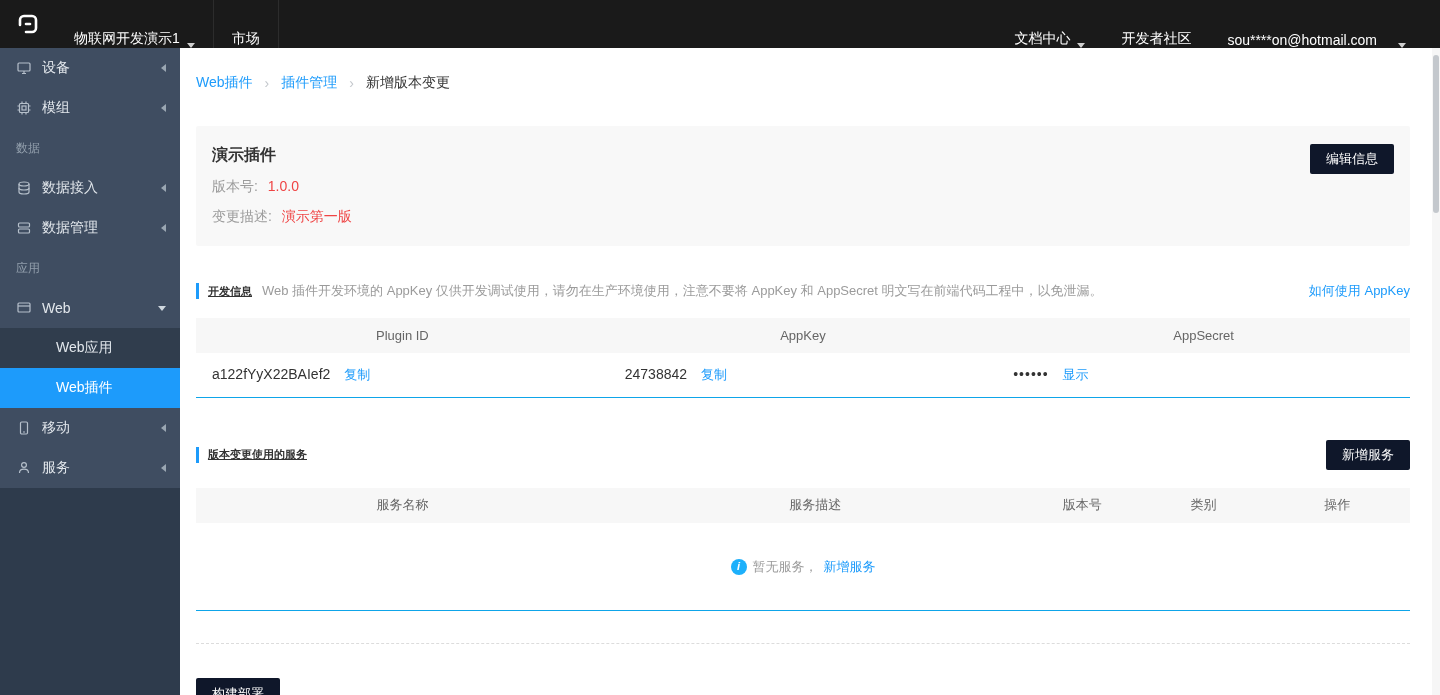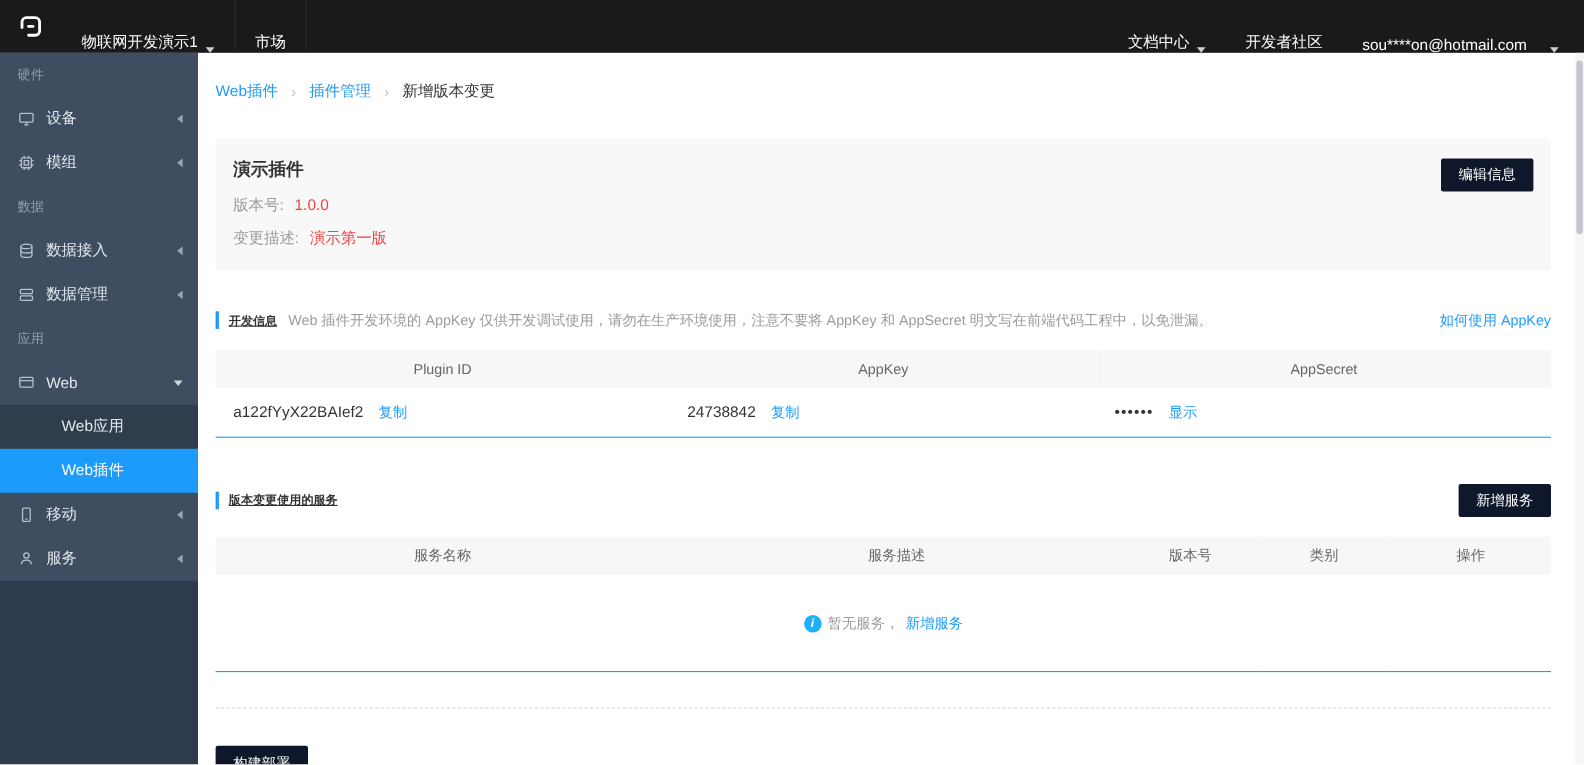--- a/index.html
+++ b/index.html
@@ -88,31 +88,30 @@
   <div class="divider-v"></div>
 
   <div class="topbar-right">
     <div class="topbar-item">
       <span>文档中心</span>
       <span class="caret-down"></span>
     </div>
     <div class="topbar-item">
       <span>开发者社区</span>
     </div>
-    <div class="topbar-item" style="padding-right:23px;">
+    <div class="topbar-item" style="padding-right:34px;">
       <span>sou****on@hotmail.com</span>
       <span class="caret-down" style="margin-left:14px;"></span>
     </div>
   </div>
 </header>
 
 <nav class="sidebar">
   <div class="menu">
 
-    <div class="menu-section">硬件</div>
 
     <div class="menu-item">
       <span class="mi-icon">
         <svg width="16" height="16" viewBox="0 0 16 16" fill="none" stroke-width="1.2">
             <rect x="2" y="3" width="12" height="8" rx="1"></rect>
             <path d="M6 13.5h4M8 11v2.5"></path>
           </svg>
       </span>
       <span>设备</span>
       <span class="chev-left"></span>

